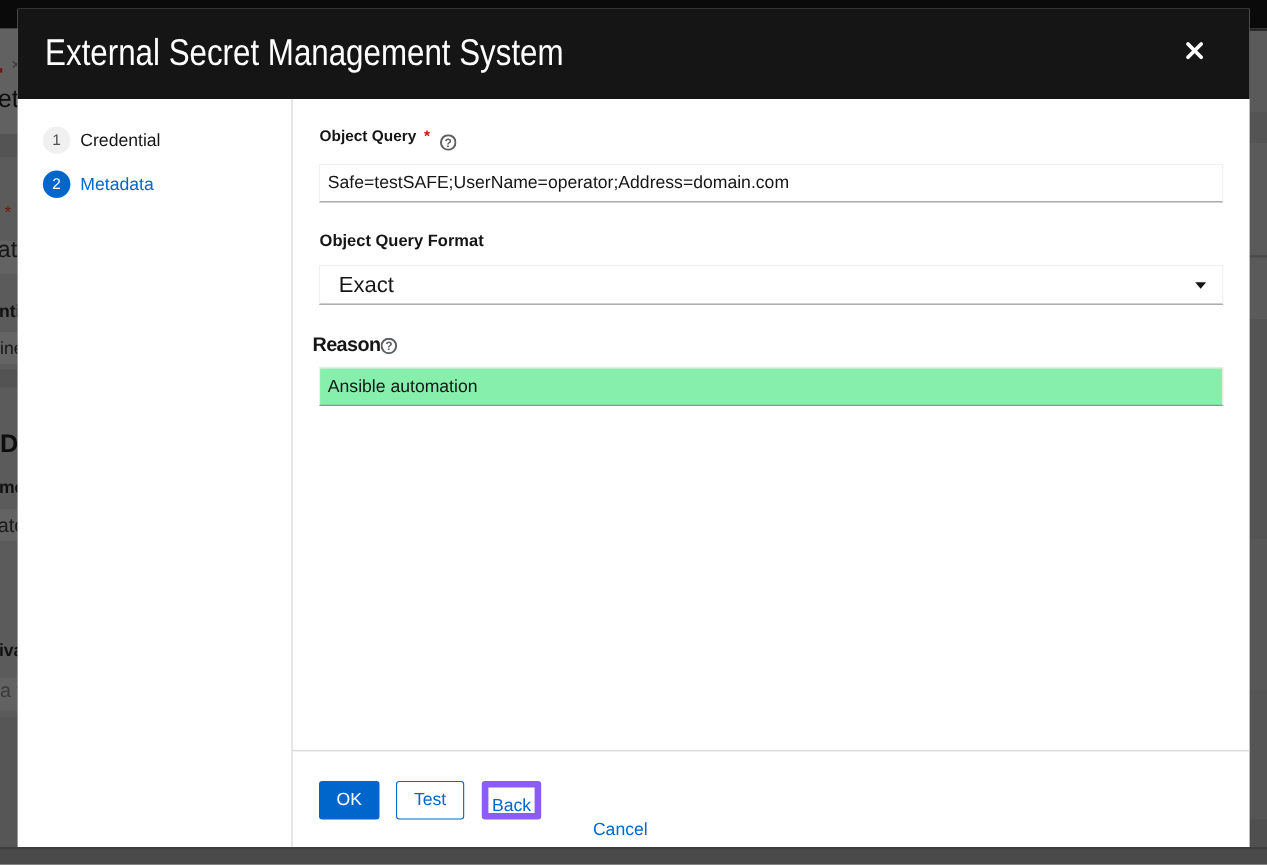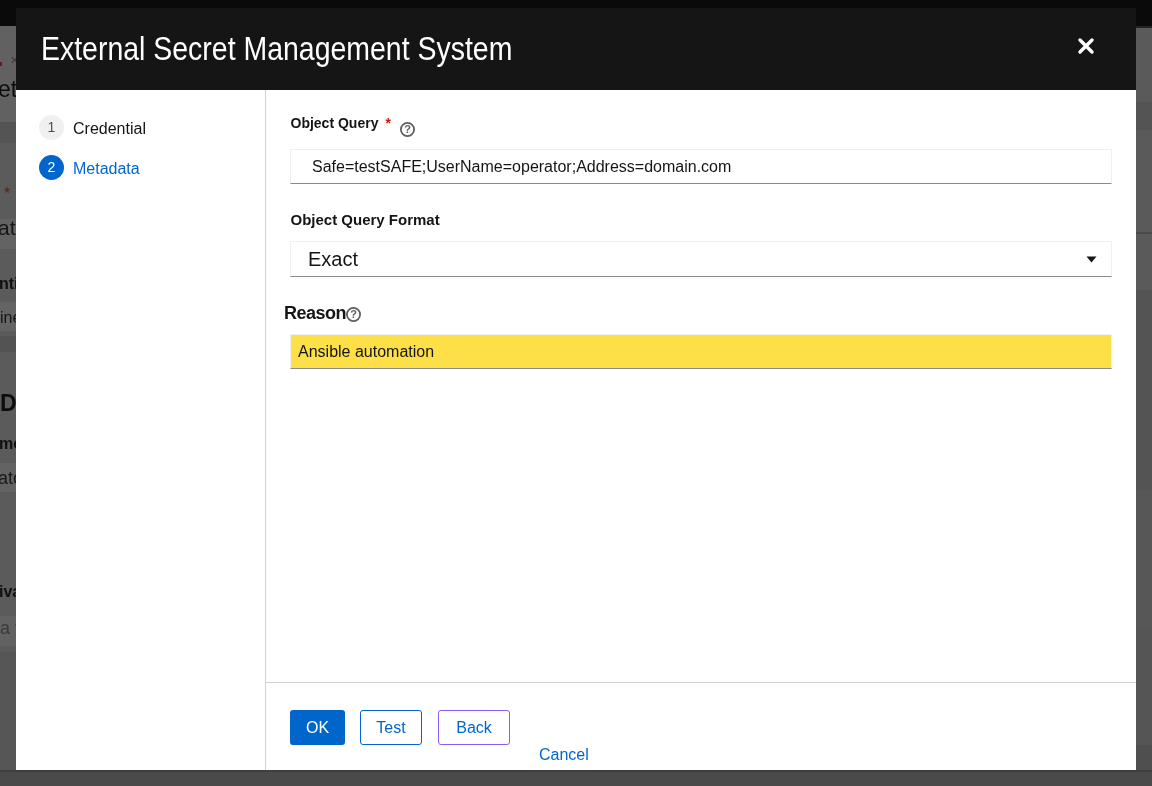--- a/index.html
+++ b/index.html
@@ -62,33 +62,33 @@
     <div class="abs" style="left:57px;top:31px;font-size:16px;line-height:16px;color:#151515;">Credential</div>
     <div class="abs" style="left:23px;top:65px;width:25px;height:25px;border-radius:50%;background:#0066cc;color:#fff;font-size:14px;text-align:center;line-height:25px;">2</div>
     <div class="abs" style="left:57px;top:71px;font-size:16px;line-height:16px;color:#0066cc;">Metadata</div>
   </div>
 
   <div class="abs" style="left:274.5px;top:108px;font-size:14px;line-height:14px;color:#151515;font-weight:bold;">Object Query<span style="color:#c9190b;font-size:14px;margin-left:7px;">*</span></div>
   <svg class="abs" style="left:384px;top:114px;" width="15" height="15" viewBox="0 0 15 15">
     <circle cx="7.5" cy="7.5" r="6.6" fill="none" stroke="#5d6063" stroke-width="1.8"></circle>
     <text x="7.5" y="11.2" text-anchor="middle" font-size="11" font-weight="bold" fill="#5d6063" font-family="Liberation Sans">?</text>
   </svg>
-  <div class="abs" style="left:274px;top:141px;width:822px;height:35px;background:#fff;border:1px solid #f0f0f0;border-bottom:1px solid #8a8a8a;font-size:16px;line-height:33px;color:#151515;padding-left:21px;">Safe=testSAFE;UserName=operator;Address=domain.com</div>
+  <div class="abs" style="left:274px;top:141px;width:822px;height:35px;background:#fff;border:1px solid #f0f0f0;border-bottom:1px solid #8a8a8a;font-size:16px;line-height:33px;color:#151515;padding-left:7px;">Safe=testSAFE;UserName=operator;Address=domain.com</div>
 
   <div class="abs" style="left:274.5px;top:204.5px;font-size:15px;line-height:14px;color:#151515;font-weight:bold;">Object Query Format</div>
   <div class="abs" style="left:274px;top:233px;width:822px;height:36px;background:#fff;border:1px solid #f0f0f0;border-bottom:1px solid #8a8a8a;font-size:20px;line-height:34px;color:#151515;padding-left:17px;">Exact</div>
   <svg class="abs" style="left:1070px;top:248px;" width="11" height="7" viewBox="0 0 11 7">
     <path d="M0.5 0.5 L10.5 0.5 L5.5 6.5 Z" fill="#151515"></path>
   </svg>
 
   <div class="abs" style="left:268px;top:298px;font-size:18px;line-height:14px;color:#151515;font-weight:bold;letter-spacing:-0.5px;">Reason</div>
   <svg class="abs" style="left:330px;top:299px;" width="15" height="15" viewBox="0 0 15 15">
     <circle cx="7.5" cy="7.5" r="6.6" fill="none" stroke="#5d6063" stroke-width="1.8"></circle>
     <text x="7.5" y="11.2" text-anchor="middle" font-size="11" font-weight="bold" fill="#5d6063" font-family="Liberation Sans">?</text>
   </svg>
-  <div class="abs" style="left:274px;top:326px;width:822px;height:35px;background:#fde047;border:1px solid #f0f0f0;border-bottom:1px solid #8a8a8a;font-size:16px;line-height:33px;color:#151515;padding-left:7px;">Ansible automation</div>
+  <div class="abs" style="left:274px;top:326px;width:822px;height:35px;background:#86efac;border:1px solid #f0f0f0;border-bottom:1px solid #8a8a8a;font-size:16px;line-height:33px;color:#151515;padding-left:7px;">Ansible automation</div>
 
   <div class="abs" style="left:250px;top:674px;width:870px;height:1px;background:#d2d2d2;"></div>
   <div class="abs" style="left:274px;top:702px;width:55px;height:35px;background:#0066cc;border-radius:3px;color:#fff;font-size:16px;text-align:center;line-height:35px;">OK</div>
   <div class="abs" style="left:344px;top:702px;width:62px;height:35px;background:#fff;border:1px solid #0066cc;border-radius:3px;color:#0066cc;font-size:16px;text-align:center;line-height:33px;">Test</div>
-  <div class="abs" style="left:422px;top:702px;width:72px;height:35px;background:#fff;border:1px solid #8b5cf6;border-radius:3px;color:#0066cc;font-size:16px;text-align:center;line-height:33px;">Back</div>
+  <div class="abs" style="left:422px;top:702px;width:54px;height:35px;background:#fff;border:6px solid #8b5cf6;border-radius:3px;color:#0066cc;font-size:16px;text-align:center;line-height:33px;">Back</div>
   <div class="abs" style="left:523px;top:711px;font-size:16px;line-height:16px;color:#0066cc;margin-top:28px;">Cancel</div>
 </div>
 
 </body></html>

